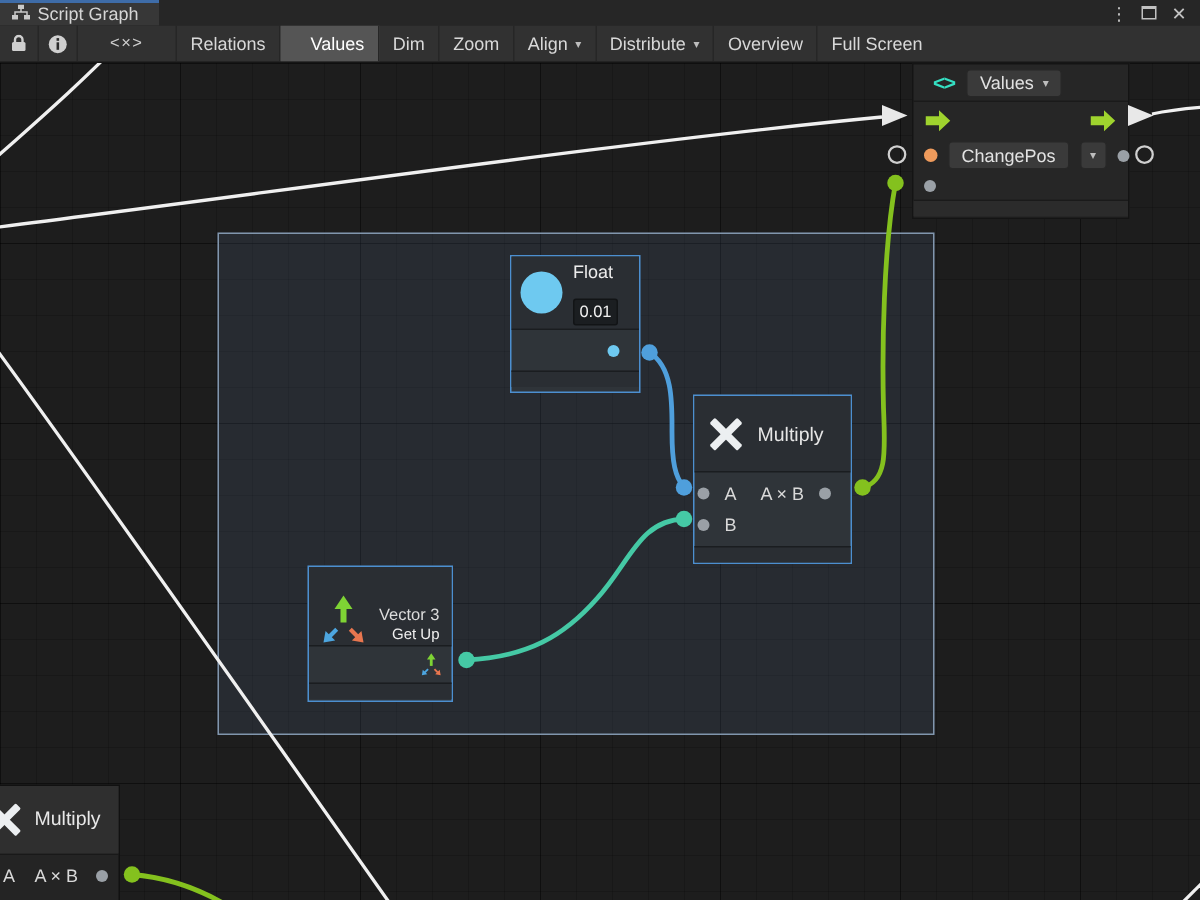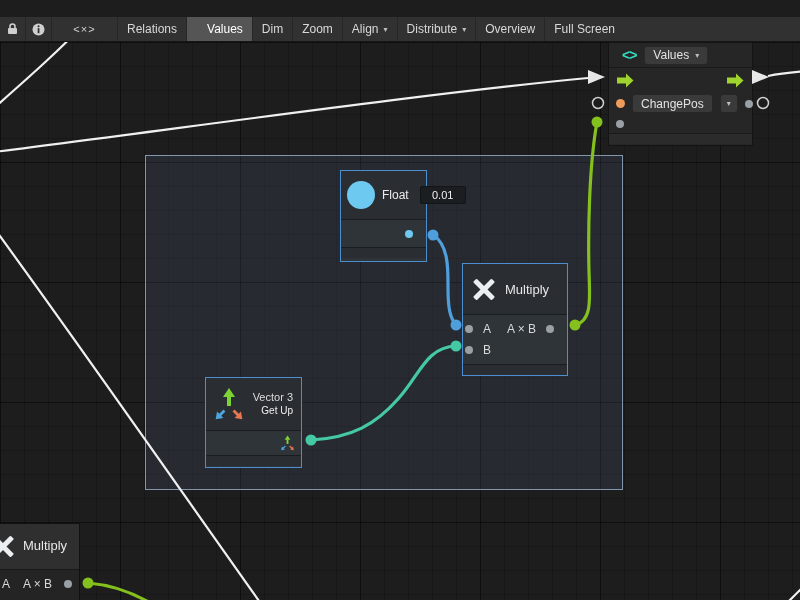--- a/index.html
+++ b/index.html
@@ -73,23 +73,23 @@
   .gn-flow { height:24px; display:flex; align-items:center; justify-content:space-between; padding:0 8px; }
   .gn-row { height:23px; display:flex; align-items:center; gap:7px; padding:0 8px 0 7px; }
   .gn-row3 { height:18px; display:flex; align-items:center; padding:0 8px 0 7px; }
   .graph-node .node-footer { background:#2b2b2b; }
 
   
   .float-node { left:340px; top:128px; width:87px; height:92px; background:#2f3439; }
   .fl-header { height:48px; display:flex; align-items:center; gap:7px; padding:0 6px 0 6px;
     background:#2a2e33; }
   .float-circle { width:28px; height:28px; border-radius:50%; background:#6ec9f0; flex:none; }
-  .fl-col { display:flex; flex-direction:row; align-items:center; gap:11px; flex:1; }
+  .fl-col { display:flex; flex-direction:column; align-items:flex-start; gap:11px; flex:1; }
   .fl-title { font-size:12px; color:#ececec; }
-  .value-box { width:46px; height:18px; background:#1b1e21; border:1px solid #121416;
+  .value-box { width:30px; height:18px; background:#1b1e21; border:1px solid #121416;
     border-radius:2px; color:#f0f0f0; font-size:11px; display:flex; align-items:center;
     justify-content:center; }
   .fl-body { height:28px; border-top:1px solid #1a1d20; display:flex; align-items:center;
     justify-content:flex-end; padding-right:13px; }
   .float-node .node-footer { background:#2a2e33; border-top-color:#1a1d20; }
 
   
   .x-icon { position:relative; width:24px; height:24px; flex:none; }
   .x-icon::before,.x-icon::after { content:""; position:absolute; left:-1px; top:10px;
     width:26px; height:5px; border-radius:1px; background:#eceff1; }
@@ -100,21 +100,21 @@
     background:#2a2e33; }
   .mu-title { font-size:13px; }
   .mu-body { border-top:1px solid #1a1d20; padding:3px 0 4px 0; }
   .mu-row { height:21px; display:flex; align-items:center; padding:0 13px 0 2px; font-size:12px; color:#d9d9d9; }
   .mu-row .lbl-a { margin-left:10px; margin-right:auto; }
   .mu-row .lbl-out { margin-right:10px; }
   .multiply-node .node-footer { background:#2a2e33; border-top-color:#1a1d20; }
 
   
   .vector-node { left:205px; top:335px; width:97px; height:91px; background:#2f3439; }
-  .v3-header { height:52px; display:flex; align-items:center; gap:8px; padding:0 8px;
+  .v3-header { height:52px; display:flex; align-items:flex-end; gap:8px; padding:0 8px;
     background:#2a2e33; }
   .v3-col { display:flex; flex-direction:column; align-items:flex-end; flex:1; line-height:1.25; }
   .v3-type { font-size:11px; color:#dcdcdc; }
   .v3-title { font-size:10px; color:#f0f0f0; }
   .v3-body { height:25px; border-top:1px solid #1a1d20; display:flex; align-items:center;
     justify-content:flex-end; padding-right:6px; }
   .vector-node .node-footer { background:#2a2e33; border-top-color:#1a1d20; }
 
   
   .bmultiply-node { left:-75px; top:481px; width:155px; height:119px; background:#242424;
@@ -124,20 +124,38 @@
   .bm-title { position:absolute; left:97px; top:14px; font-size:13px; color:#e8e8e8; }
   .bm-body { border-top:1px solid #191919; height:28px; display:flex; align-items:center;
     padding-left:76px; font-size:12px; color:#d9d9d9; }
   .bm-body .g1 { margin-left:0; } .bm-body .g2 { margin-left:13px; margin-right:12px; }
 </style>
 </head>
 <body>
 
 <div class="window">
 
+  <div class="titlebar">
+    <div class="tab">
+      <svg width="12" height="11" viewBox="0 0 12 11">
+        <rect x="4" y="0" width="4" height="3" fill="#c9c9c9"></rect>
+        <rect x="0" y="7" width="4" height="3" fill="#c9c9c9"></rect>
+        <rect x="8" y="7" width="4" height="3" fill="#c9c9c9"></rect>
+        <path d="M6 3 V5 M2 7 V5 H10 V7" stroke="#c9c9c9" fill="none" stroke-width="1"></path>
+      </svg>
+      <span>Script Graph</span>
+    </div>
+    <div class="win-controls">
+      <span class="win-btn">⋮</span>
+      <span class="win-btn">
+          <span class="maximize-box"></span>
+        </span>
+      <span class="win-btn">✕</span>
+    </div>
+  </div>
 
   <div class="toolbar">
     <button class="tbtn icon-only">
       <svg width="11" height="12" viewBox="0 0 11 12">
         <rect x="1" y="5" width="9" height="6" rx="1" fill="#cfcfcf"></rect>
         <path d="M3 5 V3.5 A2.5 2.5 0 0 1 8 3.5 V5" stroke="#cfcfcf" stroke-width="1.6" fill="none"></path>
       </svg>
     </button>
     <button class="tbtn icon-only">
       <svg width="13" height="13" viewBox="0 0 13 13">

